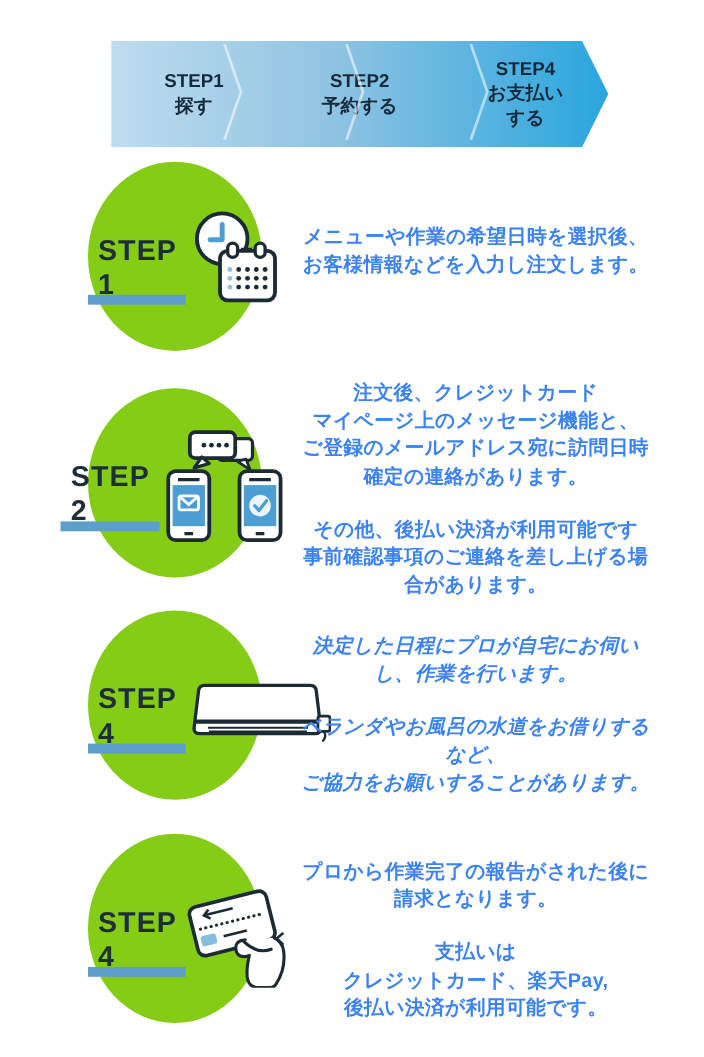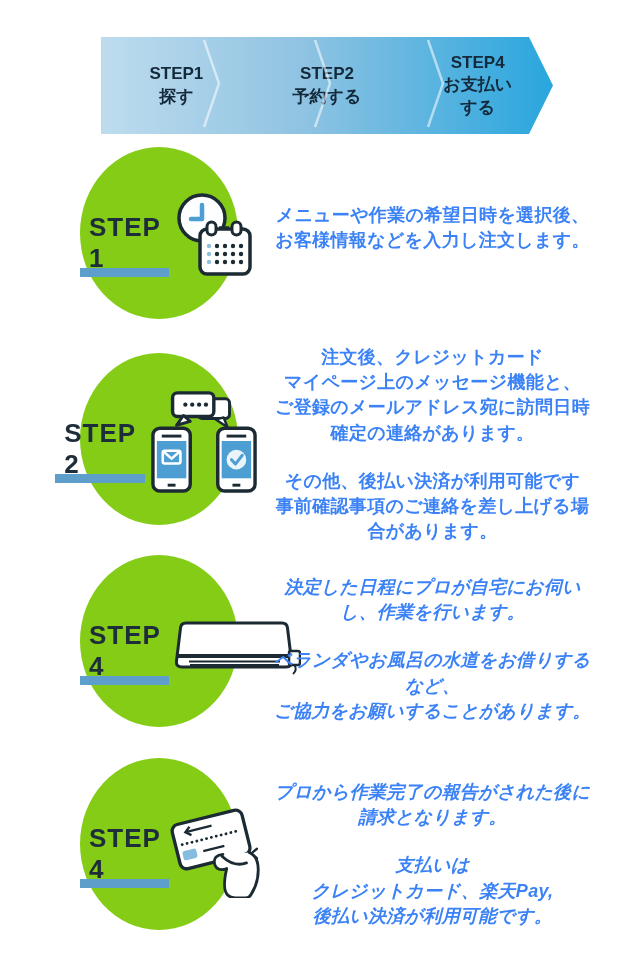--- a/index.html
+++ b/index.html
@@ -39,21 +39,21 @@
   .step-text{
     position:absolute;left:240px;width:385px;text-align:center;
     color:#3b82f6;font-weight:700;font-size:18px;line-height:1.4;letter-spacing:0.3px;
   }
   .step-text p{margin:0 0 23px 0;white-space:pre-line;}
   .step-text p:last-child{margin-bottom:0;}
   
   #row1-circle{top:147px;} #row1-text{top:203px;}
   #row2-circle{top:353px;justify-content:center;} #row2-text{top:345px;}
   #row3-circle{top:555px;} #row3-text{top:575px;font-style:italic;}
-  #row4-circle{top:758px;} #row4-text{top:780px;font-style:italic;}
+  #row4-circle{top:758px;} #row4-text{top:780px;}
 </style>
 </head>
 <body>
 
 <div>
 
   <div class="banner">
     <div class="banner-seg">
       <div class="banner-title">STEP1</div>
       <div class="banner-sub">探す</div>

